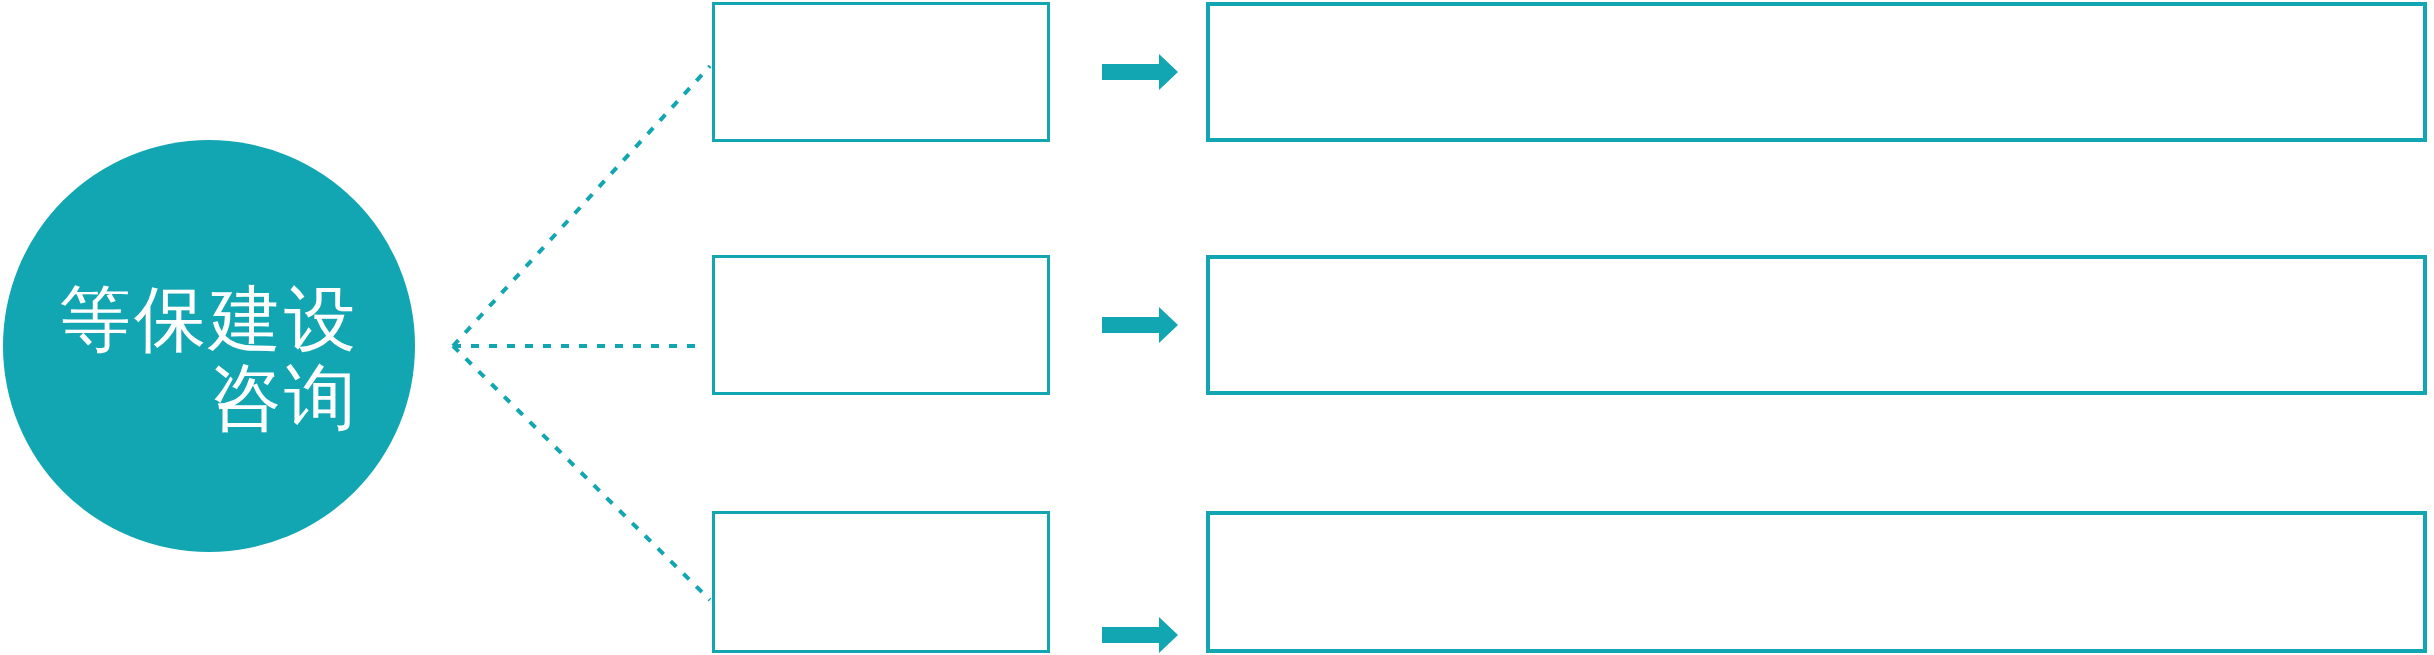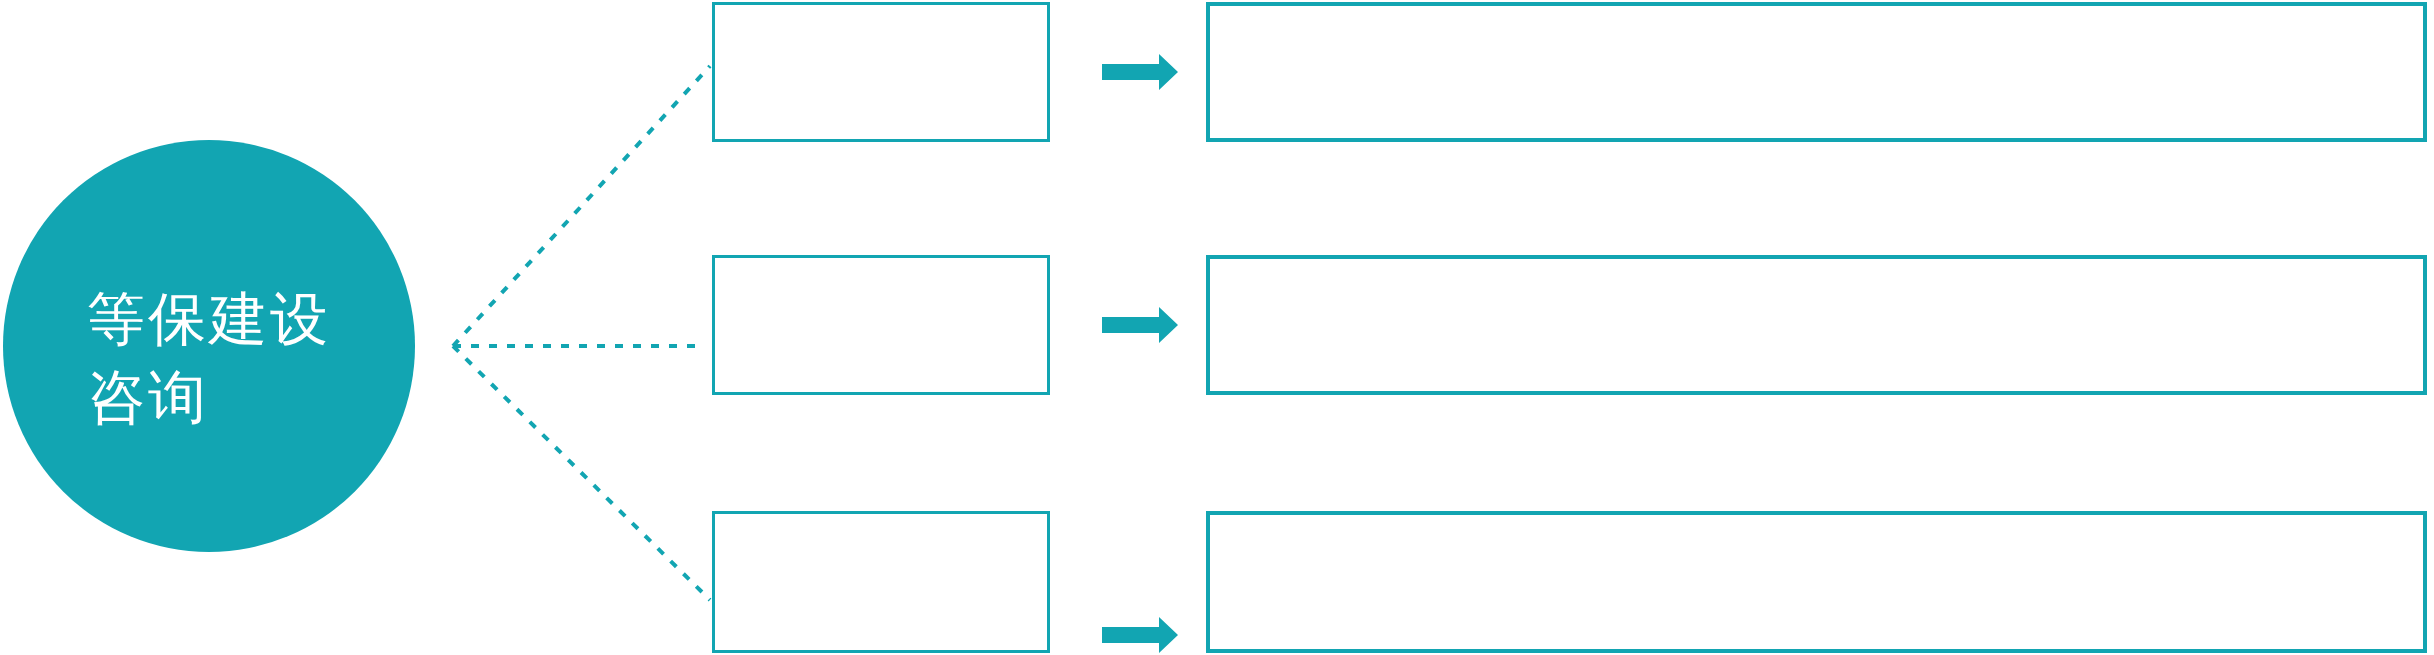--- a/index.html
+++ b/index.html
@@ -23,25 +23,25 @@
     width: 412px;
     height: 412px;
     border-radius: 50%;
     background: var(--accent);
     display: flex;
     align-items: center;
     justify-content: center;
   }
   .hub-label {
     color: var(--hub-text);
-    font-size: 58px;
+    font-size: 72px;
     line-height: 78px;
     font-weight: 300;
     letter-spacing: 3px;
-    text-align: left;
+    text-align: right;
     transform: translateY(12px);
     white-space: nowrap;
   }
   .hub-label span { display: block; }
 
   
   .connectors {
     position: absolute;
     left: 0; top: 0;
     width: 2434px;

